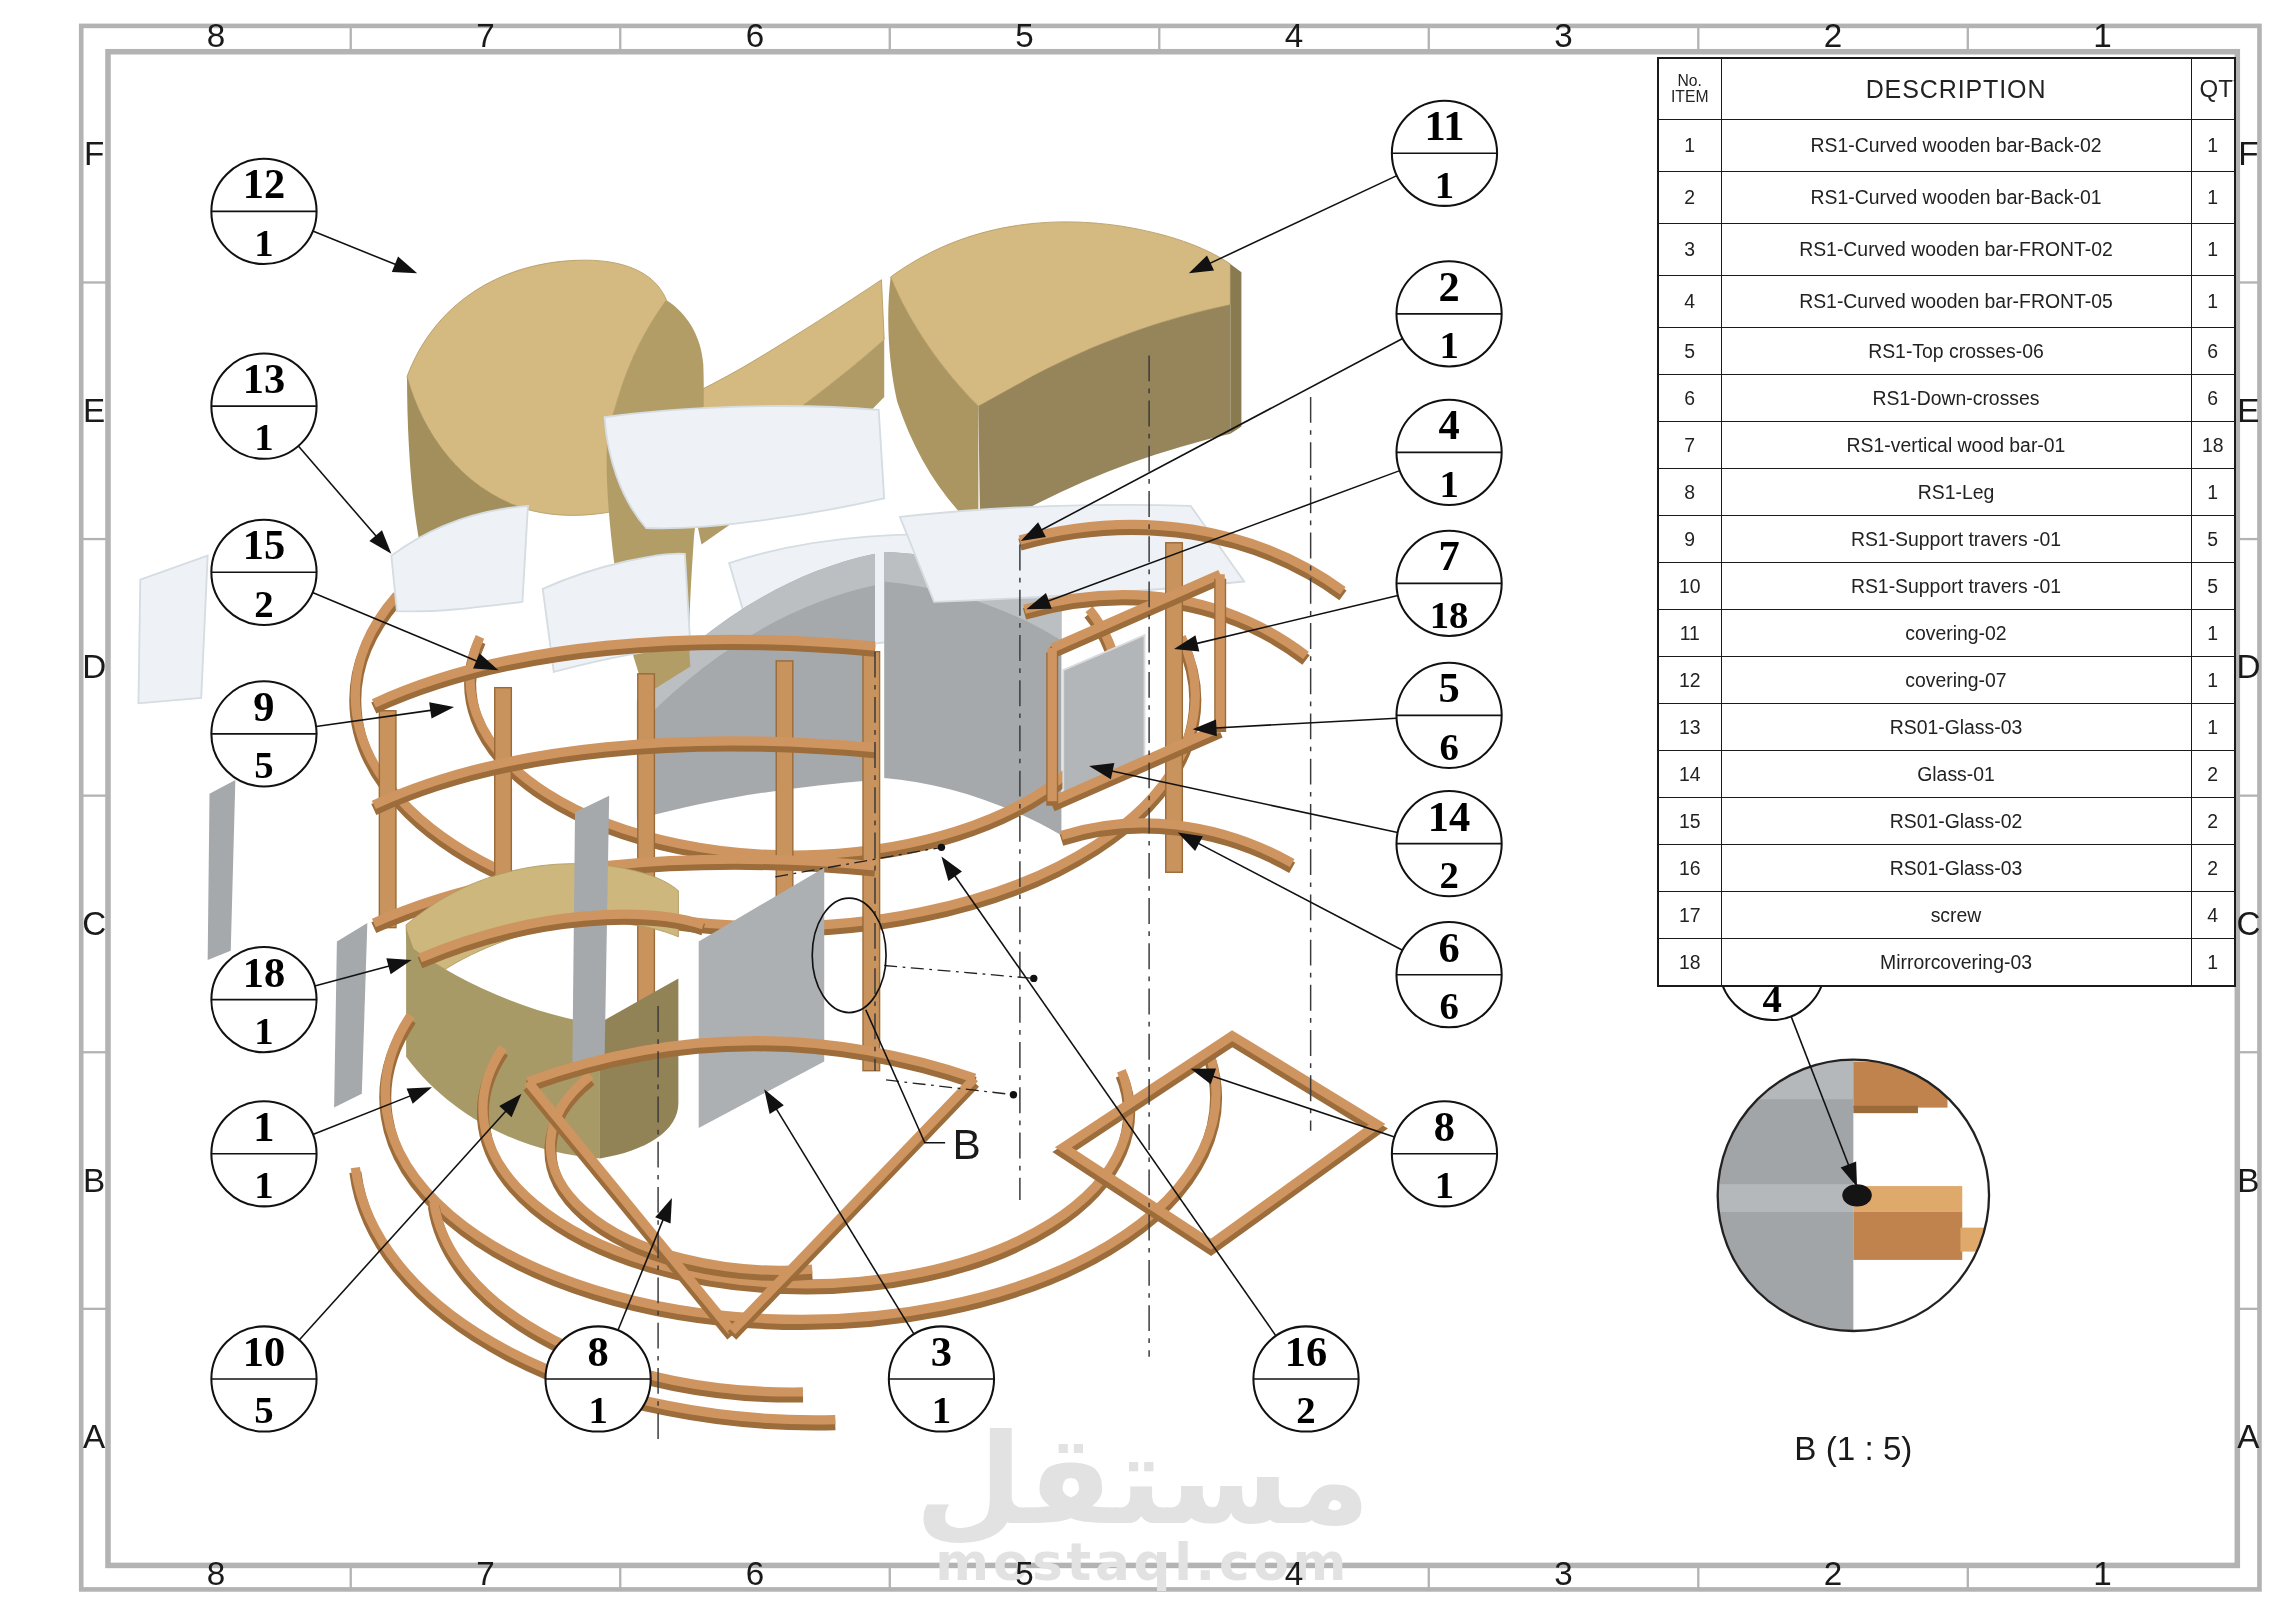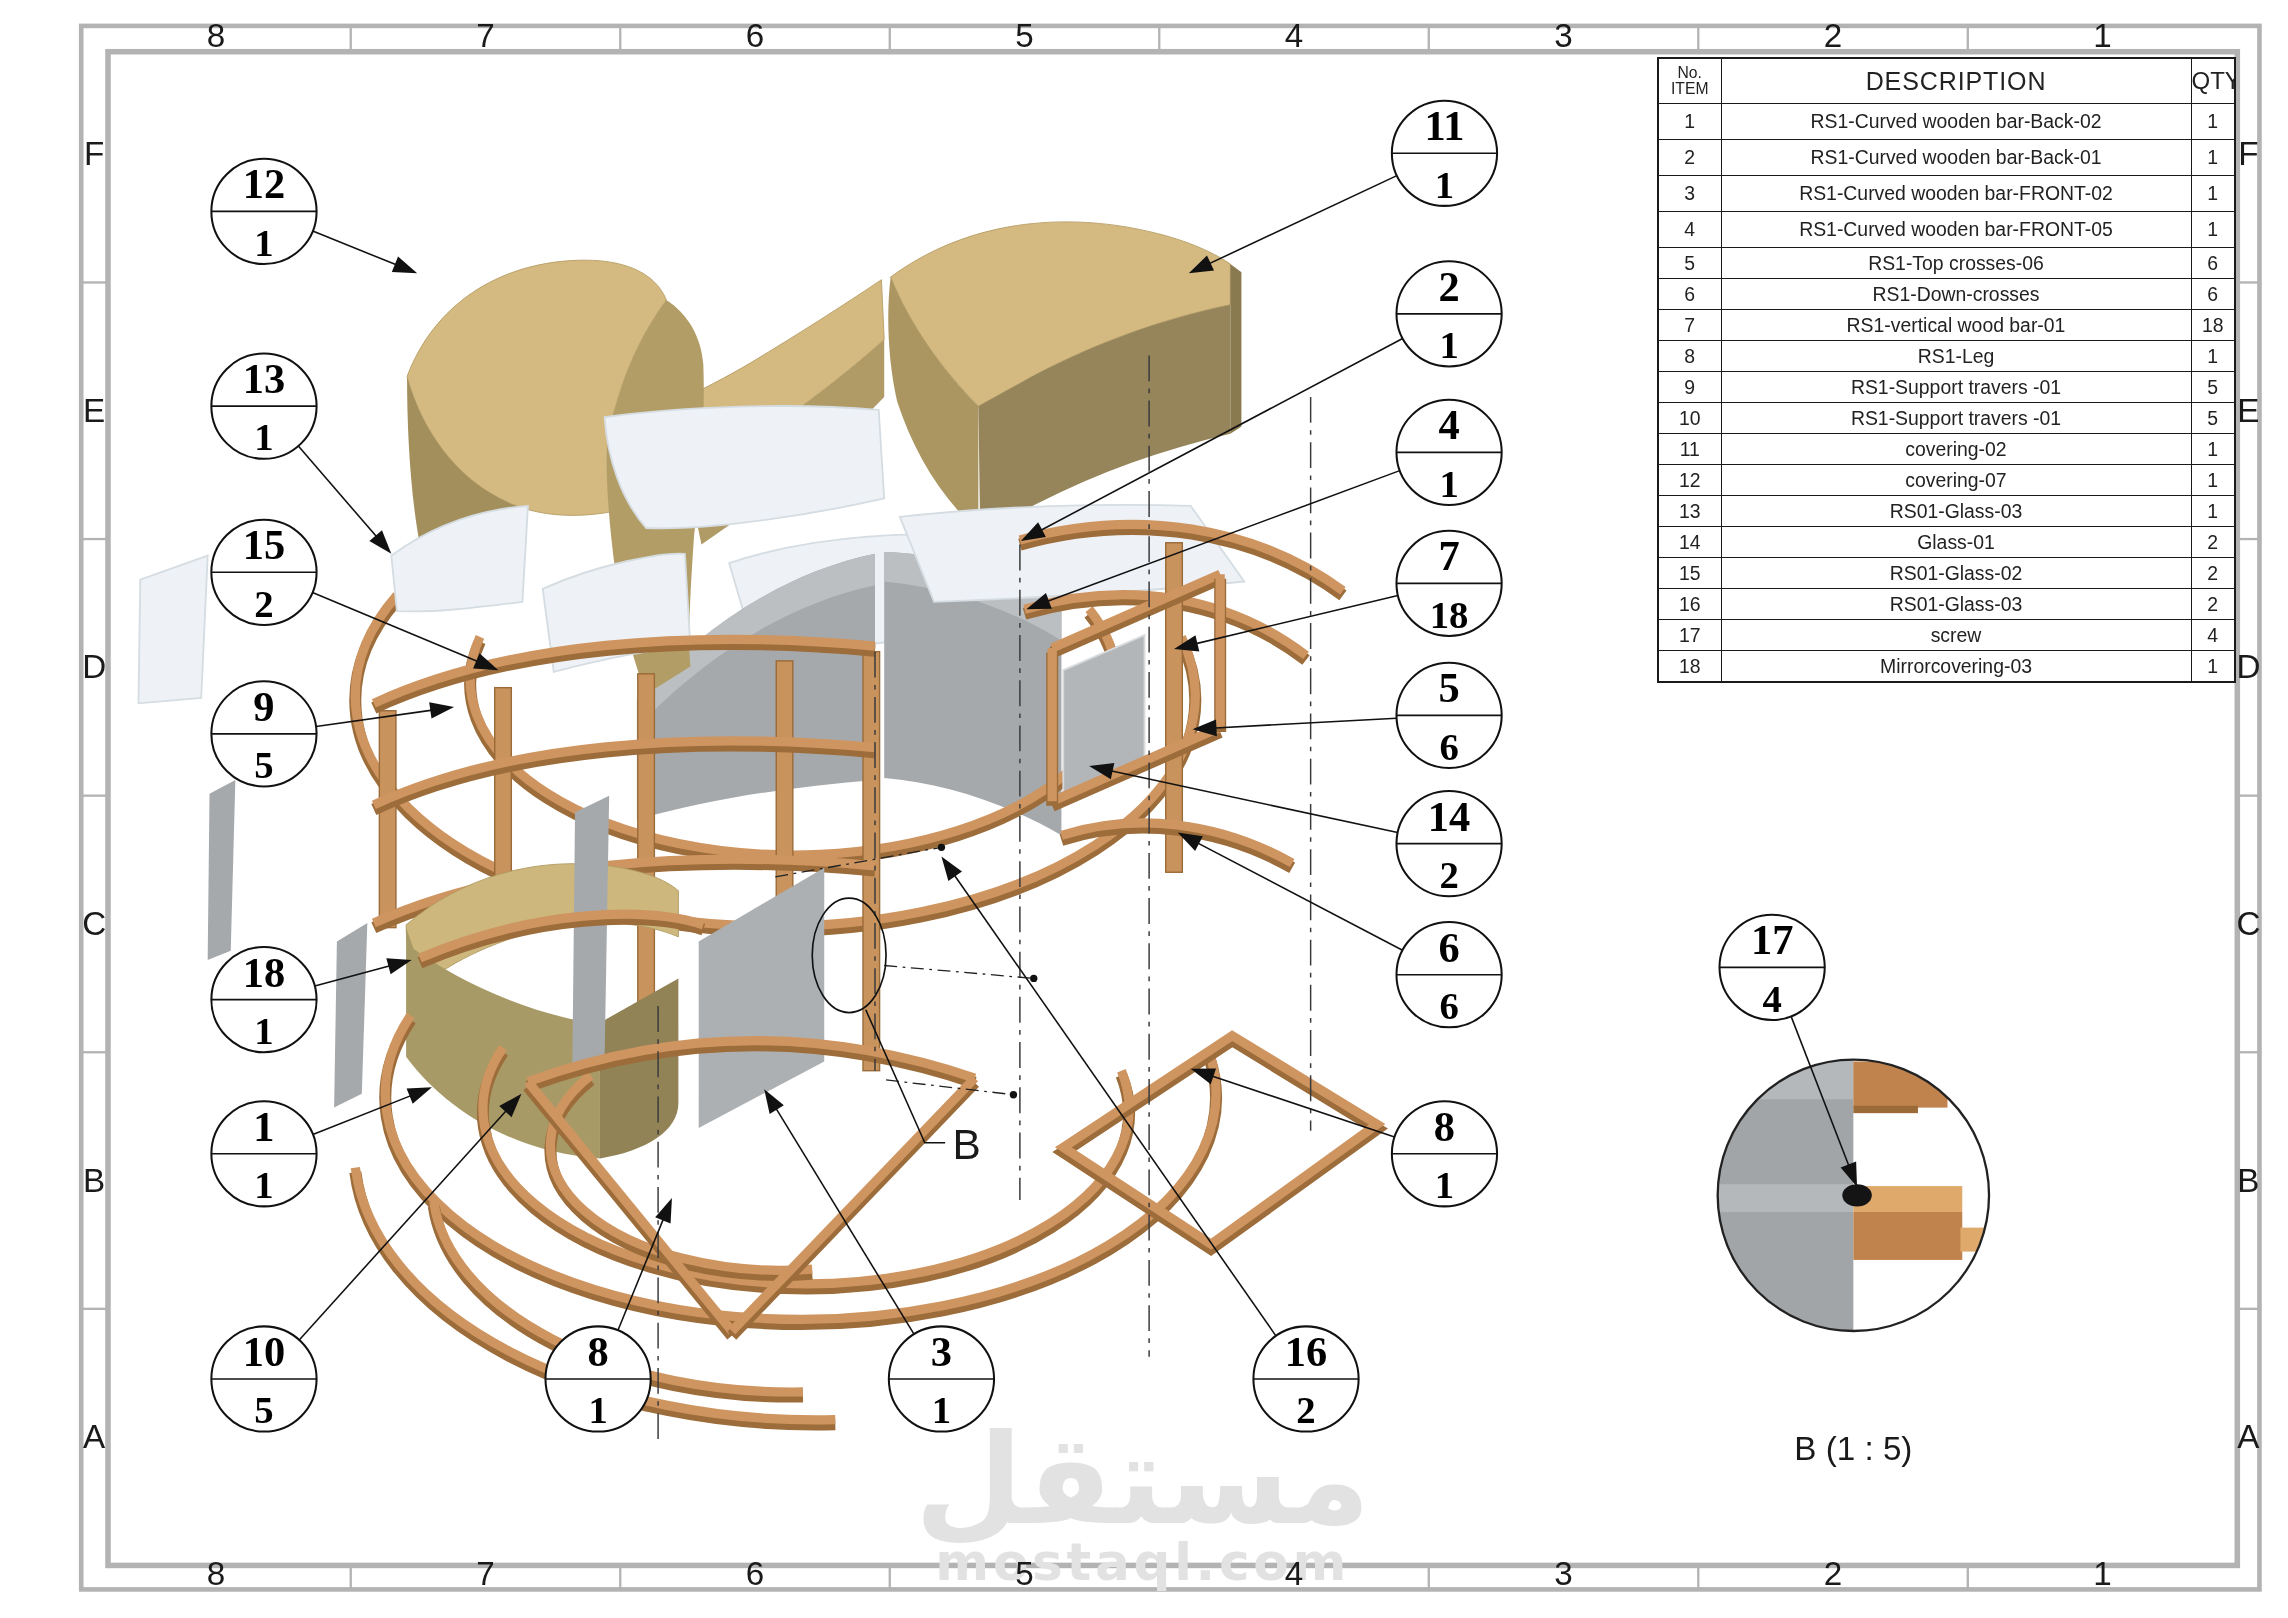--- a/index.html
+++ b/index.html
@@ -24,21 +24,21 @@
   .arrowhead{fill:#111;}
   .balloon-circle{fill:#ffffff;stroke:#111;stroke-width:2.2;}
   .balloon-div{stroke:#111;stroke-width:1.8;}
   .balloon-item{font-family:"Liberation Serif",serif;font-weight:bold;font-size:46px;fill:#000;text-anchor:middle;}
   .balloon-qty{font-family:"Liberation Serif",serif;font-weight:bold;font-size:42px;fill:#000;text-anchor:middle;}
   .cadtext{font-family:"Liberation Sans",sans-serif;fill:#1a1a1a;}
   .wm{font-family:"DejaVu Sans",sans-serif;font-weight:bold;fill:#e2e2e2;text-anchor:middle;}
   
   .bom{position:absolute;left:1657px;top:57px;width:577px;border-collapse:collapse;
        table-layout:fixed;background:#fff;font-size:19.4px;color:#222;}
-  .bom td,.bom th{border:1.4px solid #1a1a1a;text-align:center;padding:0;overflow:hidden;
+  .bom td,.bom th{border:1.4px solid #1a1a1a;text-align:center;padding:8px;overflow:hidden;
        font-weight:normal;line-height:1.05;}
   .bom{border:2.3px solid #1a1a1a;}
   .bom .c-no{width:63px;}
   .bom .c-desc{width:470px;}
   .bom .c-qty{width:44px;}
   .bom thead th{height:44px;}
   .bom .h-item{font-size:15.7px;}
   .bom .h-desc{font-size:25px;letter-spacing:0.9px;text-align:center;}
   .bom .h-qty{font-size:24px;}
   .bom tr.tall td{height:35px;}

